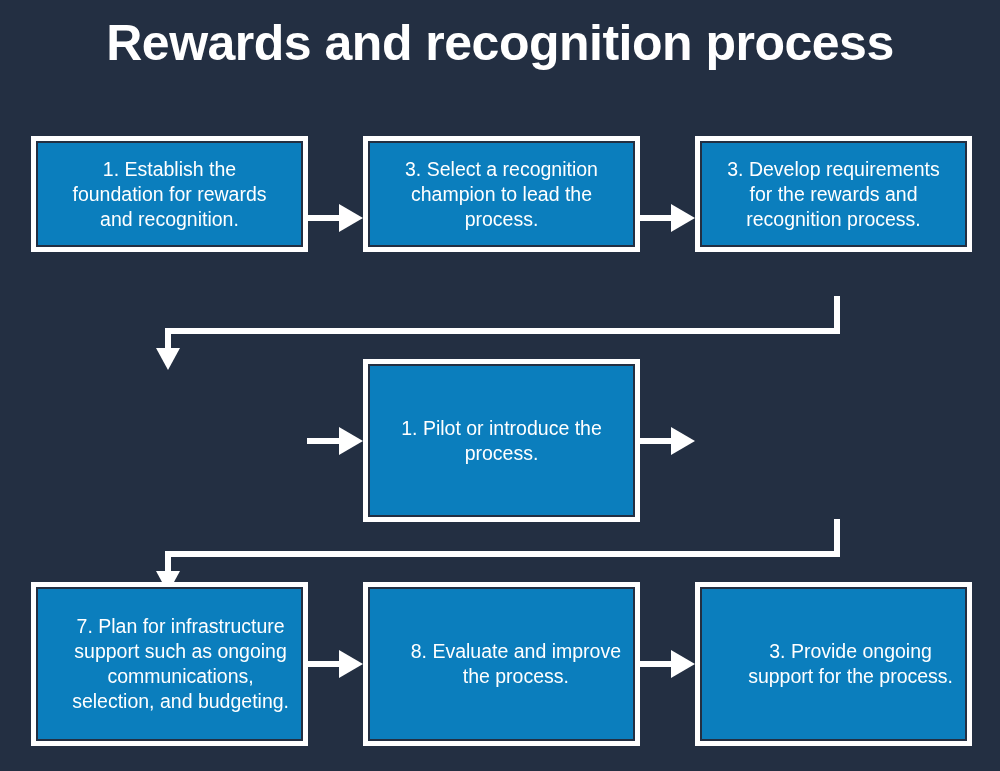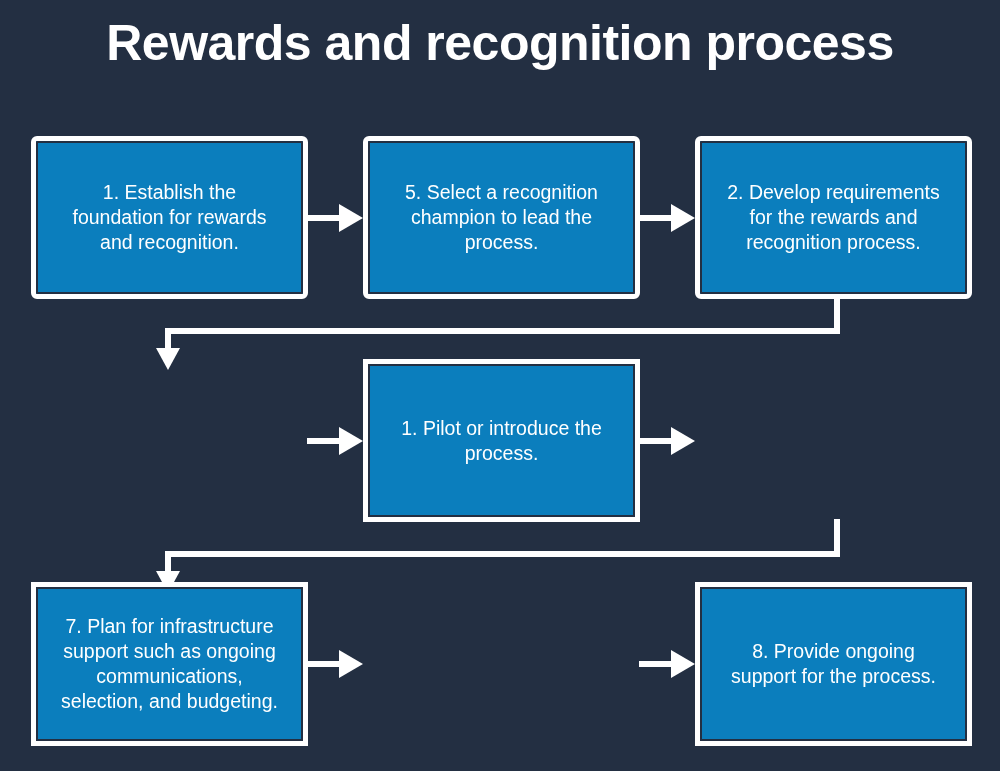--- a/index.html
+++ b/index.html
@@ -54,23 +54,23 @@
     text-align: center;
     white-space: pre-line;
   }
 
   
   .col-1 { left: 31px;  width: 277px; }
   .col-2 { left: 363px; width: 277px; }
   .col-3 { left: 695px; width: 277px; }
 
   
-  .row-1 { top: 136px; height: 163px; border-radius: 6px; }
+  .row-1 { top: 136px; height: 116px; }
   .row-2 { top: 359px; height: 163px; }
-  .row-3 { top: 582px; height: 164px; }
+  .row-3 { top: 582px; height: 164px; justify-content: flex-end; }
 
   
   .h-arrow {
     position: absolute;
     height: 34px;
     width: 56px;
   }
   .h-arrow .shaft {
     position: absolute;
     left: 0;
@@ -152,32 +152,32 @@
 foundation for rewards
 and recognition.</span>
   </div>
 
   <div class="h-arrow ha-x1 ha-y1">
     <span class="shaft"></span>
     <span class="head"></span>
   </div>
 
   <div class="node row-1 col-2">
-    <span class="node-label">5. Select a recognition
+    <span class="node-label">3. Select a recognition
 champion to lead the
 process.</span>
   </div>
 
   <div class="h-arrow ha-x2 ha-y1">
     <span class="shaft"></span>
     <span class="head"></span>
   </div>
 
   <div class="node row-1 col-3">
-    <span class="node-label">2. Develop requirements
+    <span class="node-label">3. Develop requirements
 for the rewards and
 recognition process.</span>
   </div>
 
   <div class="wrap-conn wc-1">
     <span class="seg-down-right"></span>
     <span class="seg-horiz"></span>
     <span class="seg-down-left"></span>
     <span class="v-head"></span>
   </div>
@@ -211,24 +211,28 @@
 support such as ongoing
 communications,
 selection, and budgeting.</span>
   </div>
 
   <div class="h-arrow ha-x1 ha-y3">
     <span class="shaft"></span>
     <span class="head"></span>
   </div>
 
+  <div class="node row-3 col-2">
+    <span class="node-label">8. Evaluate and improve
+the process.</span>
+  </div>
 
   <div class="h-arrow ha-x2 ha-y3">
     <span class="shaft"></span>
     <span class="head"></span>
   </div>
 
   <div class="node row-3 col-3">
-    <span class="node-label">8. Provide ongoing
+    <span class="node-label">3. Provide ongoing
 support for the process.</span>
   </div>
 
 </div>
 
 </body></html>

